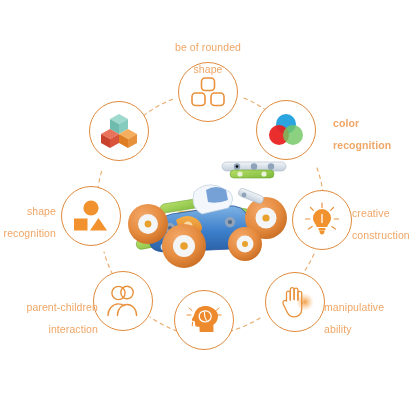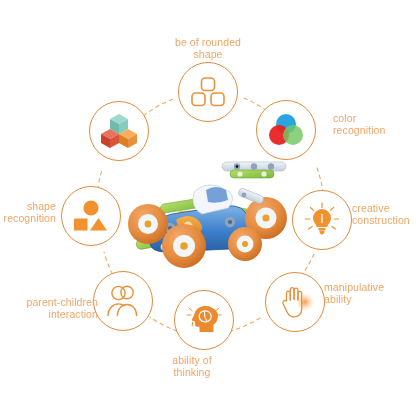--- a/index.html
+++ b/index.html
@@ -24,21 +24,21 @@
     box-sizing:border-box;
     display:flex;
     align-items:center;
     justify-content:center;
     z-index:4;
   }
   .node svg{display:block;}
   .label{
     position:absolute;
     font-size:10.5px;
-    line-height:12px;
+    line-height:22px;
     color:#EFA666;
     white-space:pre-line;
     z-index:5;
     letter-spacing:.1px;
   }
   .label.r{text-align:right;}
   .label.l{text-align:left;}
   .label.c{text-align:center;}
   #center-toy{
     position:absolute;
@@ -171,21 +171,21 @@
   <div class="label c" style="left:140px;top:36px;width:136px;">be of rounded
 shape</div>
 
   <div class="node" style="left:256px;top:100px;">
     <svg width="36" height="34" viewBox="0 0 36 34">
       <circle cx="18" cy="11" r="10" fill="#2BA5E0"></circle>
       <circle cx="11" cy="22" r="10" fill="#E81C1C" opacity=".92"></circle>
       <circle cx="25" cy="22" r="10" fill="#73C763" opacity=".82"></circle>
     </svg>
   </div>
-  <div class="label l" style="left:333px;top:112px;width:82px;">color
+  <div class="label l" style="left:333px;top:112px;width:82px;font-weight:bold;">color
 recognition</div>
 
   <div class="node" style="left:292px;top:190px;">
     <svg width="36" height="36" viewBox="0 0 36 36">
       <g stroke="#E8913C" stroke-width="1.2" stroke-linecap="round" fill="none">
         <line x1="18" y1="1" x2="18" y2="5.5"></line>
         <line x1="6.5" y1="5.5" x2="9.4" y2="8.4"></line>
         <line x1="29.5" y1="5.5" x2="26.6" y2="8.4"></line>
         <line x1="1.5" y1="17" x2="5.8" y2="17"></line>
         <line x1="34.5" y1="17" x2="30.2" y2="17"></line>
@@ -212,39 +212,37 @@
       <circle cx="29" cy="18" r="9" fill="url(#glow)"></circle>
       <g fill="none" stroke="#E8913C" stroke-width="1.3" stroke-linecap="round" stroke-linejoin="round">
         <path d="M10.5 17 v-8 a1.9 1.9 0 0 1 3.8 0 v7"></path>
         <path d="M14.3 16 v-10.5 a1.9 1.9 0 0 1 3.8 0 v10"></path>
         <path d="M18.1 15.5 v-9.5 a1.9 1.9 0 0 1 3.8 0 v9.8"></path>
         <path d="M21.9 16.2 v-7 a1.9 1.9 0 0 1 3.8 0 v10.5"></path>
         <path d="M10.5 16.5 c-2.6-.6-4.3 1.2-3.3 3.4 l4 8.4 c1.4 3 3.8 4.6 7 4.6 c4.2 0 7.5-3.2 7.5-7.4 v-6.8"></path>
       </g>
     </svg>
   </div>
-  <div class="label l" style="left:324px;top:281px;width:92px;">manipulative
+  <div class="label l" style="left:324px;top:296px;width:92px;">manipulative
 ability</div>
 
   <div class="node" style="left:174px;top:290px;">
     <svg width="36" height="34" viewBox="0 0 36 34">
       <g stroke="#E8913C" stroke-width="1" stroke-linecap="round">
         <line x1="1" y1="12" x2="5" y2="12"></line>
         <line x1="31" y1="12" x2="35" y2="12"></line>
         <line x1="3" y1="5" x2="6" y2="7.5"></line>
         <line x1="33" y1="5" x2="30" y2="7.5"></line>
       </g>
       <path d="M25.5 4.5 c-6-3-14-1.2-16.6 5 c-1 2.4-1.2 4-2.6 6 c-.9 1.3-.3 2.4 1 2.6 l1.6 .3 l.2 3.4 c.1 1.3 .9 1.9 2.2 1.9 h2.1 l.3 5.3 h13.8 l-.1-7.2 c2.9-2.1 4.6-5.2 4.6-8.9 c0-3.4-2.3-6.5-6.5-8.4 z" fill="#EE8A2E"></path>
       <path d="M14.5 9.5 c3-2.4 7.6-2.2 9.6 .6 c1.6 2.3 1.2 5.4-.6 7.2 c-1.9 1.9-5.4 2.1-7.8 .6 c-2.6-1.6-3.4-5.2-1.2-8.4 z" fill="none" stroke="#FFFFFF" stroke-width="1.3"></path>
       <path d="M18.6 8.6 c-.4 3 .3 6.6 2.4 9.4" fill="none" stroke="#FFFFFF" stroke-width="1.1"></path>
       <path d="M6.6 18.8 l-.4 4.4" fill="none" stroke="#EE8A2E" stroke-width="1"></path>
     </svg>
   </div>
-  <div class="label c" style="left:140px;top:354px;width:104px;">ability of
-thinking</div>
 
   <div class="node" style="left:93px;top:271px;">
     <svg width="36" height="34" viewBox="0 0 36 34">
       <g fill="none" stroke="#E8913C" stroke-width="1.4" stroke-linecap="round">
         <circle cx="22" cy="8.5" r="6.2"></circle>
         <path d="M12.4 31.5 c0-6.3 4.3-11 9.6-11 c5.3 0 9.6 4.7 9.6 11"></path>
         <circle cx="13.5" cy="9" r="6.6"></circle>
         <path d="M3 31.5 c0-6.6 4.7-11.6 10.5-11.6 c2.1 0 4 .6 5.6 1.8"></path>
       </g>
     </svg>

